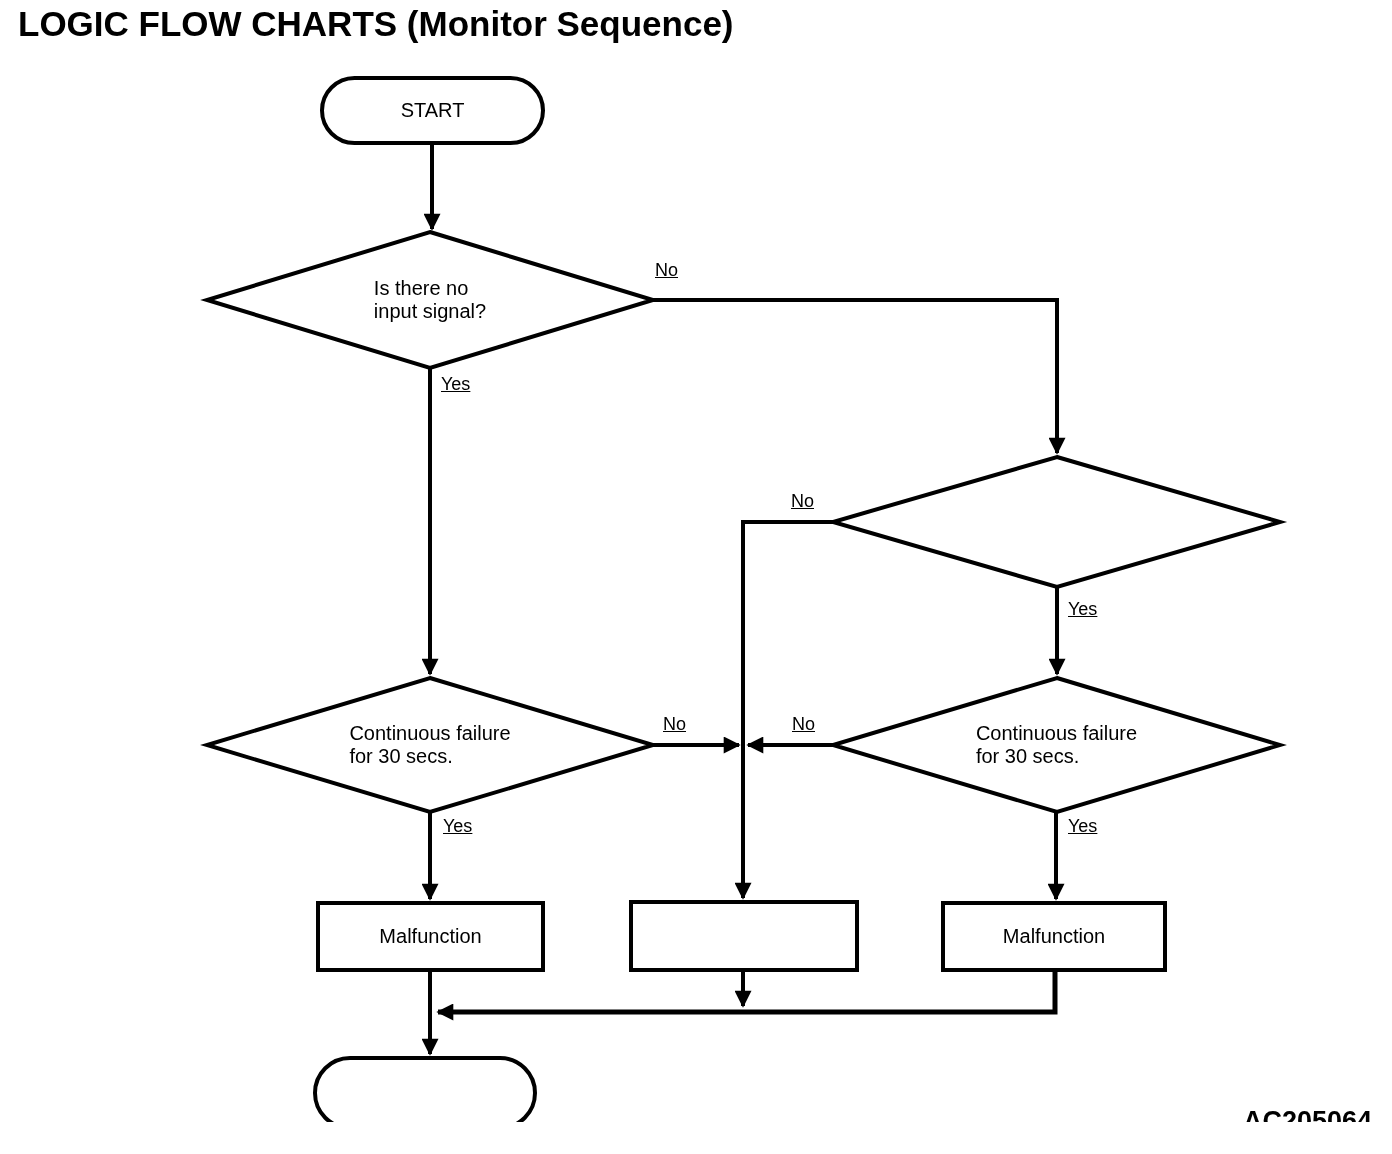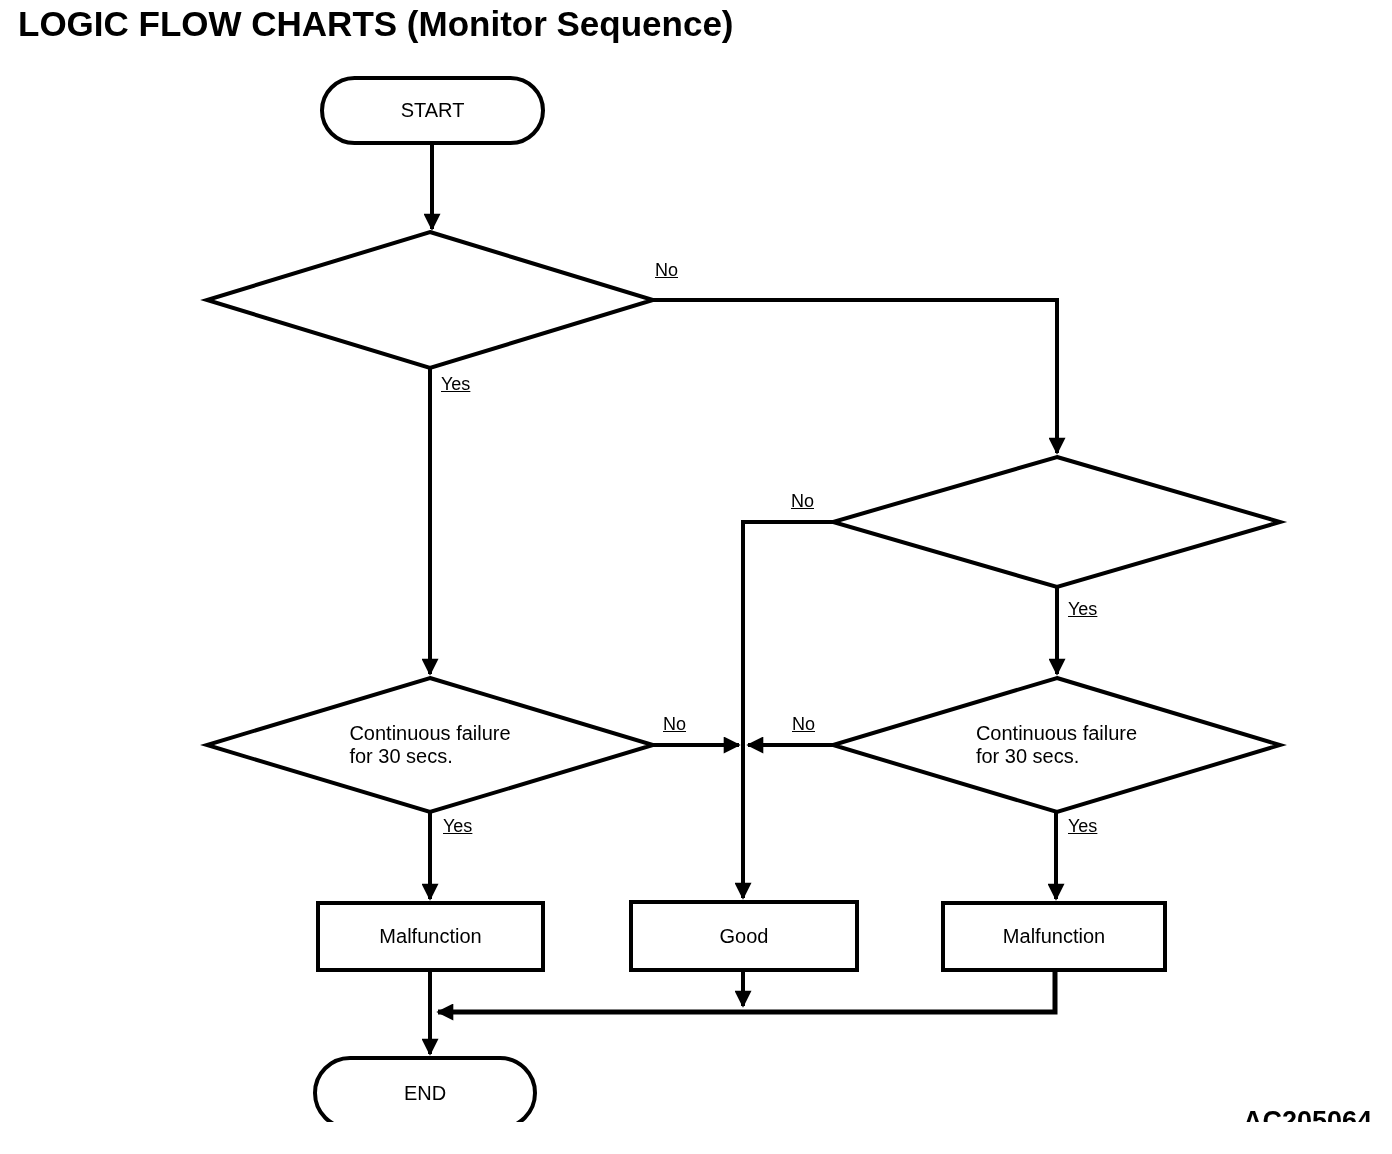--- a/index.html
+++ b/index.html
@@ -100,47 +100,45 @@
       <rect x="631" y="902" width="226" height="68"></rect>
       <rect x="943" y="903" width="222" height="67"></rect>
       <rect x="315" y="1058" width="220" height="70" rx="35" ry="35"></rect>
     </g>
   </svg>
 
   <div class="node-label center" style="left:322px; top:78px; width:221px; height:65px;">
     <span class="inner">START</span>
   </div>
 
+  <div class="node-label" style="left:207px; top:232px; width:446px; height:136px;">
+    <span class="inner">Is there no
+input signal?</span>
+  </div>
 
 
   <div class="node-label" style="left:207px; top:678px; width:446px; height:134px;">
     <span class="inner">Continuous failure
 for 30 secs.</span>
   </div>
 
   <div class="node-label" style="left:833px; top:678px; width:447px; height:134px;">
     <span class="inner">Continuous failure
 for 30 secs.</span>
   </div>
 
   <div class="node-label center" style="left:318px; top:903px; width:225px; height:67px;">
     <span class="inner">Malfunction</span>
   </div>
 
-  <div class="node-label center" style="left:631px; top:902px; width:226px; height:68px;">
-    <span class="inner">Good</span>
-  </div>
 
   <div class="node-label center" style="left:943px; top:903px; width:222px; height:67px;">
     <span class="inner">Malfunction</span>
   </div>
 
-  <div class="node-label center" style="left:315px; top:1058px; width:220px; height:70px;">
-    <span class="inner">END</span>
-  </div>
 
   <div class="edge-label" style="left:655px; top:256px;">No</div>
   <div class="edge-label" style="left:441px; top:370px;">Yes</div>
   <div class="edge-label" style="left:791px; top:487px;">No</div>
   <div class="edge-label" style="left:1068px; top:595px;">Yes</div>
   <div class="edge-label" style="left:663px; top:710px;">No</div>
   <div class="edge-label" style="left:443px; top:812px;">Yes</div>
   <div class="edge-label" style="left:792px; top:710px;">No</div>
   <div class="edge-label" style="left:1068px; top:812px;">Yes</div>
 

